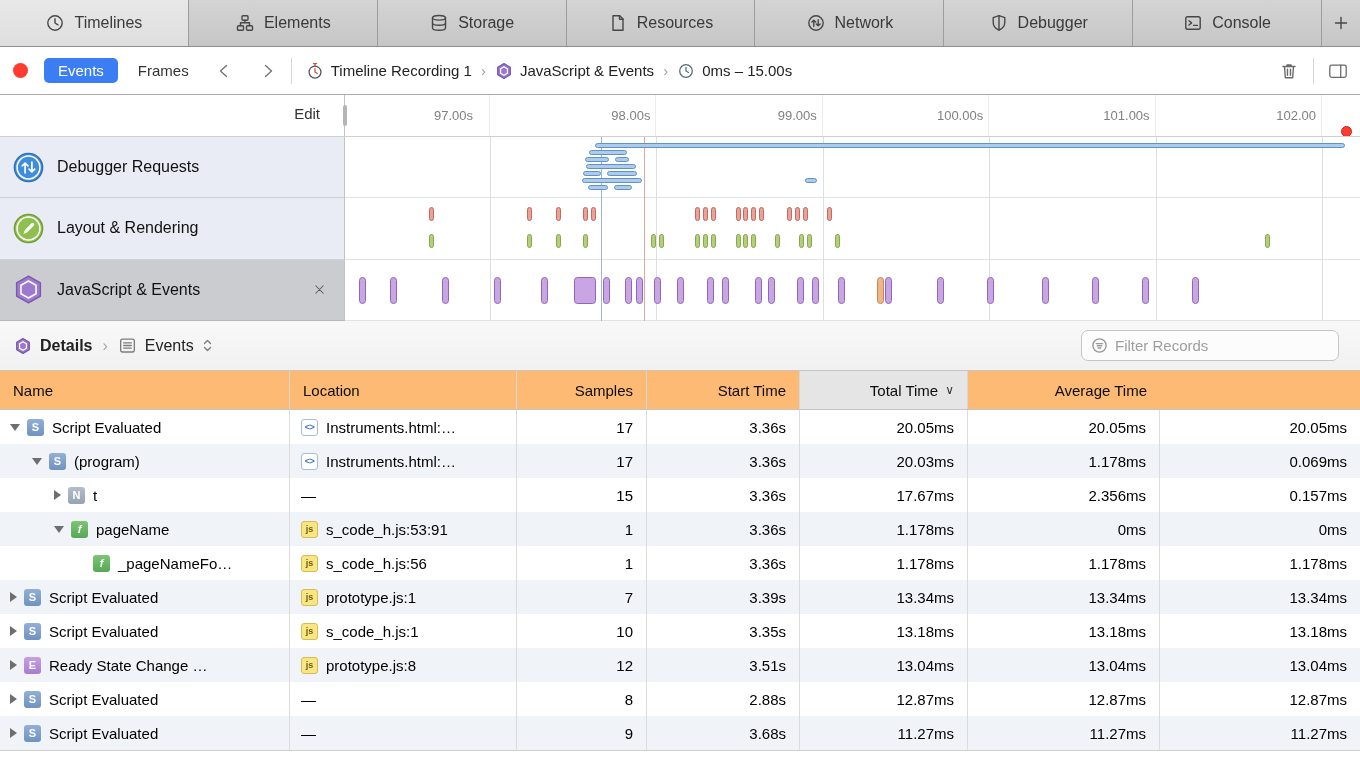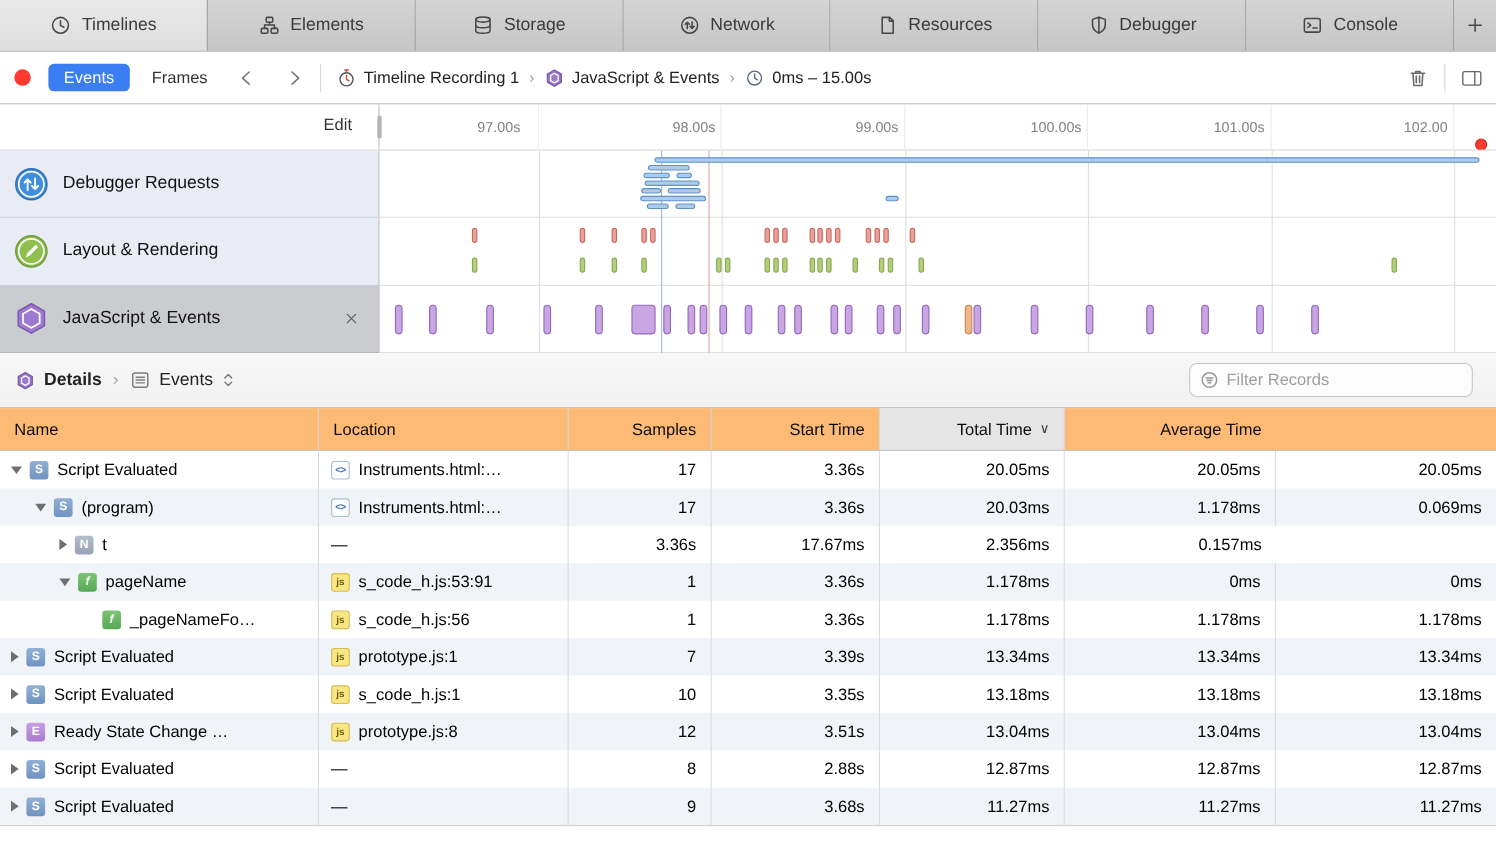--- a/index.html
+++ b/index.html
@@ -165,34 +165,34 @@
             <ellipse cx="10" cy="4.8" rx="6.5" ry="2.3"></ellipse>
             <path d="M3.5 4.8v10.2c0 1.3 2.9 2.3 6.5 2.3s6.5-1 6.5-2.3V4.8"></path>
             <path d="M3.5 9.9c0 1.3 2.9 2.3 6.5 2.3s6.5-1 6.5-2.3"></path>
           </svg>
         </span>
         <span class="tab-label">Storage</span>
       </div>
       <div class="tab">
         <span class="tab-icon">
           <svg viewBox="0 0 20 20">
+            <path d="M5 2.8h6.8L15 6v11.2H5z"></path>
+            <path d="M11.5 3v3.2H15"></path>
+          </svg>
+        </span>
+        <span class="tab-label">Resources</span>
+      </div>
+      <div class="tab">
+        <span class="tab-icon">
+          <svg viewBox="0 0 20 20">
             <circle cx="10" cy="10" r="7.2"></circle>
             <path d="M7.8 13.2V7.4M5.9 9.1l1.9-1.9 1.9 1.9M12.2 6.8v5.8M14.1 10.9l-1.9 1.9-1.9-1.9"></path>
           </svg>
         </span>
         <span class="tab-label">Network</span>
-      </div>
-      <div class="tab">
-        <span class="tab-icon">
-          <svg viewBox="0 0 20 20">
-            <path d="M5 2.8h6.8L15 6v11.2H5z"></path>
-            <path d="M11.5 3v3.2H15"></path>
-          </svg>
-        </span>
-        <span class="tab-label">Resources</span>
       </div>
       <div class="tab">
         <span class="tab-icon">
           <svg viewBox="0 0 20 20">
             <path d="M10 2.6l5.8 2v4.6c0 3.7-2.4 6.4-5.8 7.8-3.4-1.4-5.8-4.1-5.8-7.8V4.6z"></path>
             <path d="M10 2.6V17"></path>
           </svg>
         </span>
         <span class="tab-label">Debugger</span>
       </div>
@@ -517,20 +517,21 @@
       </div>
       <div class="tr tgrid">
         <div class="td name-cell" style="padding-left: 54px;">
           <span class="disc right"></span>
           <span class="badge badge-N">N</span>
           <span class="nm">t</span>
         </div>
         <div class="td loc-cell">
           <span>—</span>
         </div>
+        <div class="td num">15</div>
         <div class="td num">3.36s</div>
         <div class="td num">17.67ms</div>
         <div class="td num">2.356ms</div>
         <div class="td num">0.157ms</div>
       </div>
       <div class="tr tgrid alt">
         <div class="td name-cell" style="padding-left: 54px;">
           <span class="disc down"></span>
           <span class="badge badge-f">f</span>
           <span class="nm">pageName</span>

